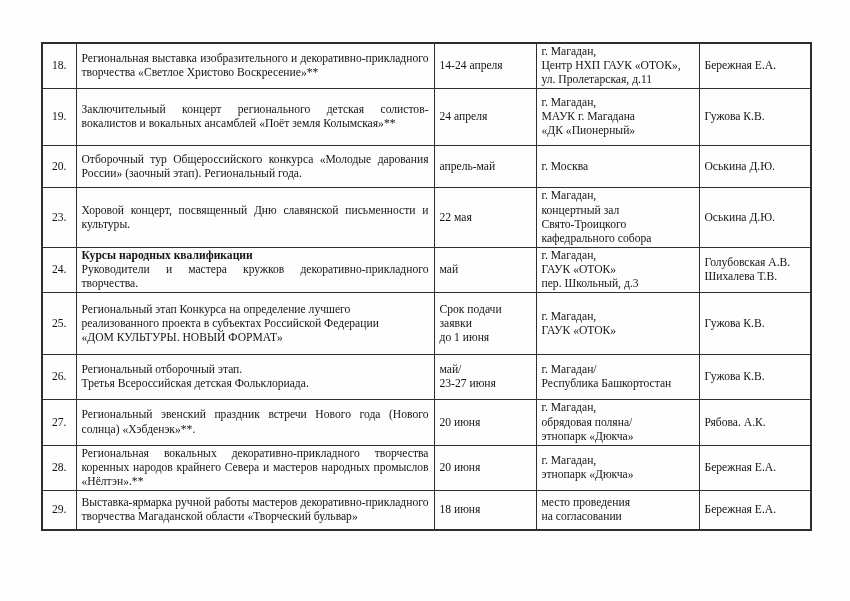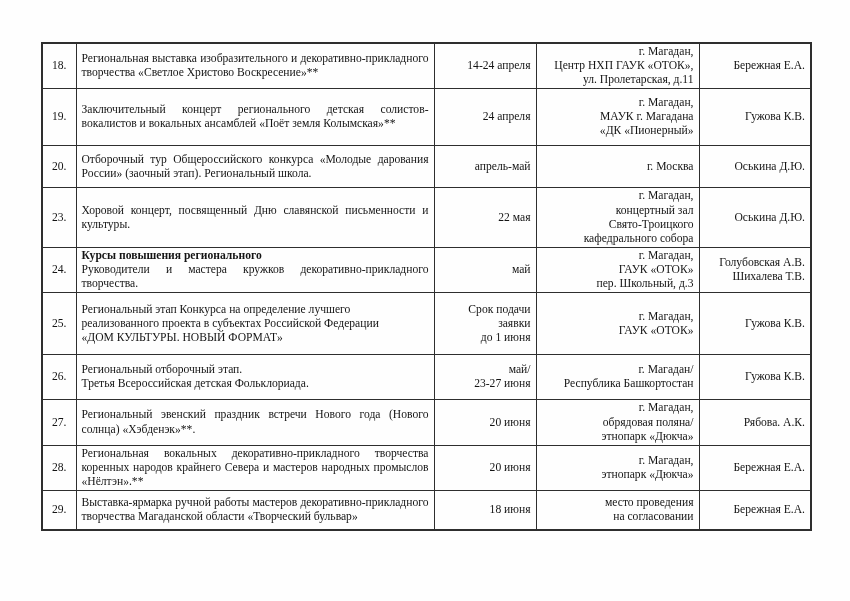--- a/index.html
+++ b/index.html
@@ -34,21 +34,21 @@
     overflow: hidden;
   }
   col.w-num  { width: 34px; }
   col.w-desc { width: 358px; }
   col.w-date { width: 102px; }
   col.w-loc  { width: 163px; }
   col.w-resp { width: 112px; }
 
   td.c-num  { text-align: center; padding: 1px 2px; margin-top: 31px; }
   td.c-desc { text-align: justify; white-space: pre-line; margin-left: 32px; }
-  td.c-date, td.c-loc, td.c-resp { text-align: right; white-space: pre-line; }
+  td.c-date, td.c-loc, td.c-resp { text-align: left; white-space: pre-line; }
   .desc-bold { display: block; font-weight: bold; text-align: left; }
 
   tbody tr:nth-child(1)  { height: 44px; }
   tbody tr:nth-child(2)  { height: 57px; }
   tbody tr:nth-child(3)  { height: 42px; }
   tbody tr:nth-child(4)  { height: 28px; }
   tbody tr:nth-child(5)  { height: 30px; }
   tbody tr:nth-child(6)  { height: 62px; }
   tbody tr:nth-child(7)  { height: 45px; }
   tbody tr:nth-child(8)  { height: 40px; }
@@ -83,38 +83,38 @@
     <td class="c-num">19.</td>
     <td class="c-desc"><span>Заключительный концерт регионального детская солистов-вокалистов и вокальных ансамблей «Поёт земля Колымская»**</span></td>
     <td class="c-date">24 апреля</td>
     <td class="c-loc">г. Магадан,
 МАУК г. Магадана
 «ДК «Пионерный»</td>
     <td class="c-resp">Гужова К.В.</td>
   </tr>
         <tr>
     <td class="c-num">20.</td>
-    <td class="c-desc"><span>Отборочный тур Общероссийского конкурса «Молодые дарования России» (заочный этап). Региональный школа.</span></td>
+    <td class="c-desc"><span>Отборочный тур Общероссийского конкурса «Молодые дарования России» (заочный этап). Региональный года.</span></td>
     <td class="c-date">апрель-май</td>
     <td class="c-loc">г. Москва</td>
     <td class="c-resp">Оськина Д.Ю.</td>
   </tr>
         <tr>
     <td class="c-num">23.</td>
     <td class="c-desc"><span>Хоровой концерт, посвященный Дню славянской письменности и культуры.</span></td>
     <td class="c-date">22 мая</td>
     <td class="c-loc">г. Магадан,
 концертный зал
 Свято-Троицкого
 кафедрального собора</td>
     <td class="c-resp">Оськина Д.Ю.</td>
   </tr>
         <tr>
     <td class="c-num">24.</td>
-    <td class="c-desc"><b class="desc-bold">Курсы повышения регионального</b><span>Руководители и мастера кружков декоративно-прикладного творчества.</span></td>
+    <td class="c-desc"><b class="desc-bold">Курсы народных квалификации</b><span>Руководители и мастера кружков декоративно-прикладного творчества.</span></td>
     <td class="c-date">май</td>
     <td class="c-loc">г. Магадан,
 ГАУК «ОТОК»
 пер. Школьный, д.3</td>
     <td class="c-resp">Голубовская А.В.
 Шихалева Т.В.</td>
   </tr>
         <tr>
     <td class="c-num">25.</td>
     <td class="c-desc"><span>Региональный этап Конкурса на определение лучшего

